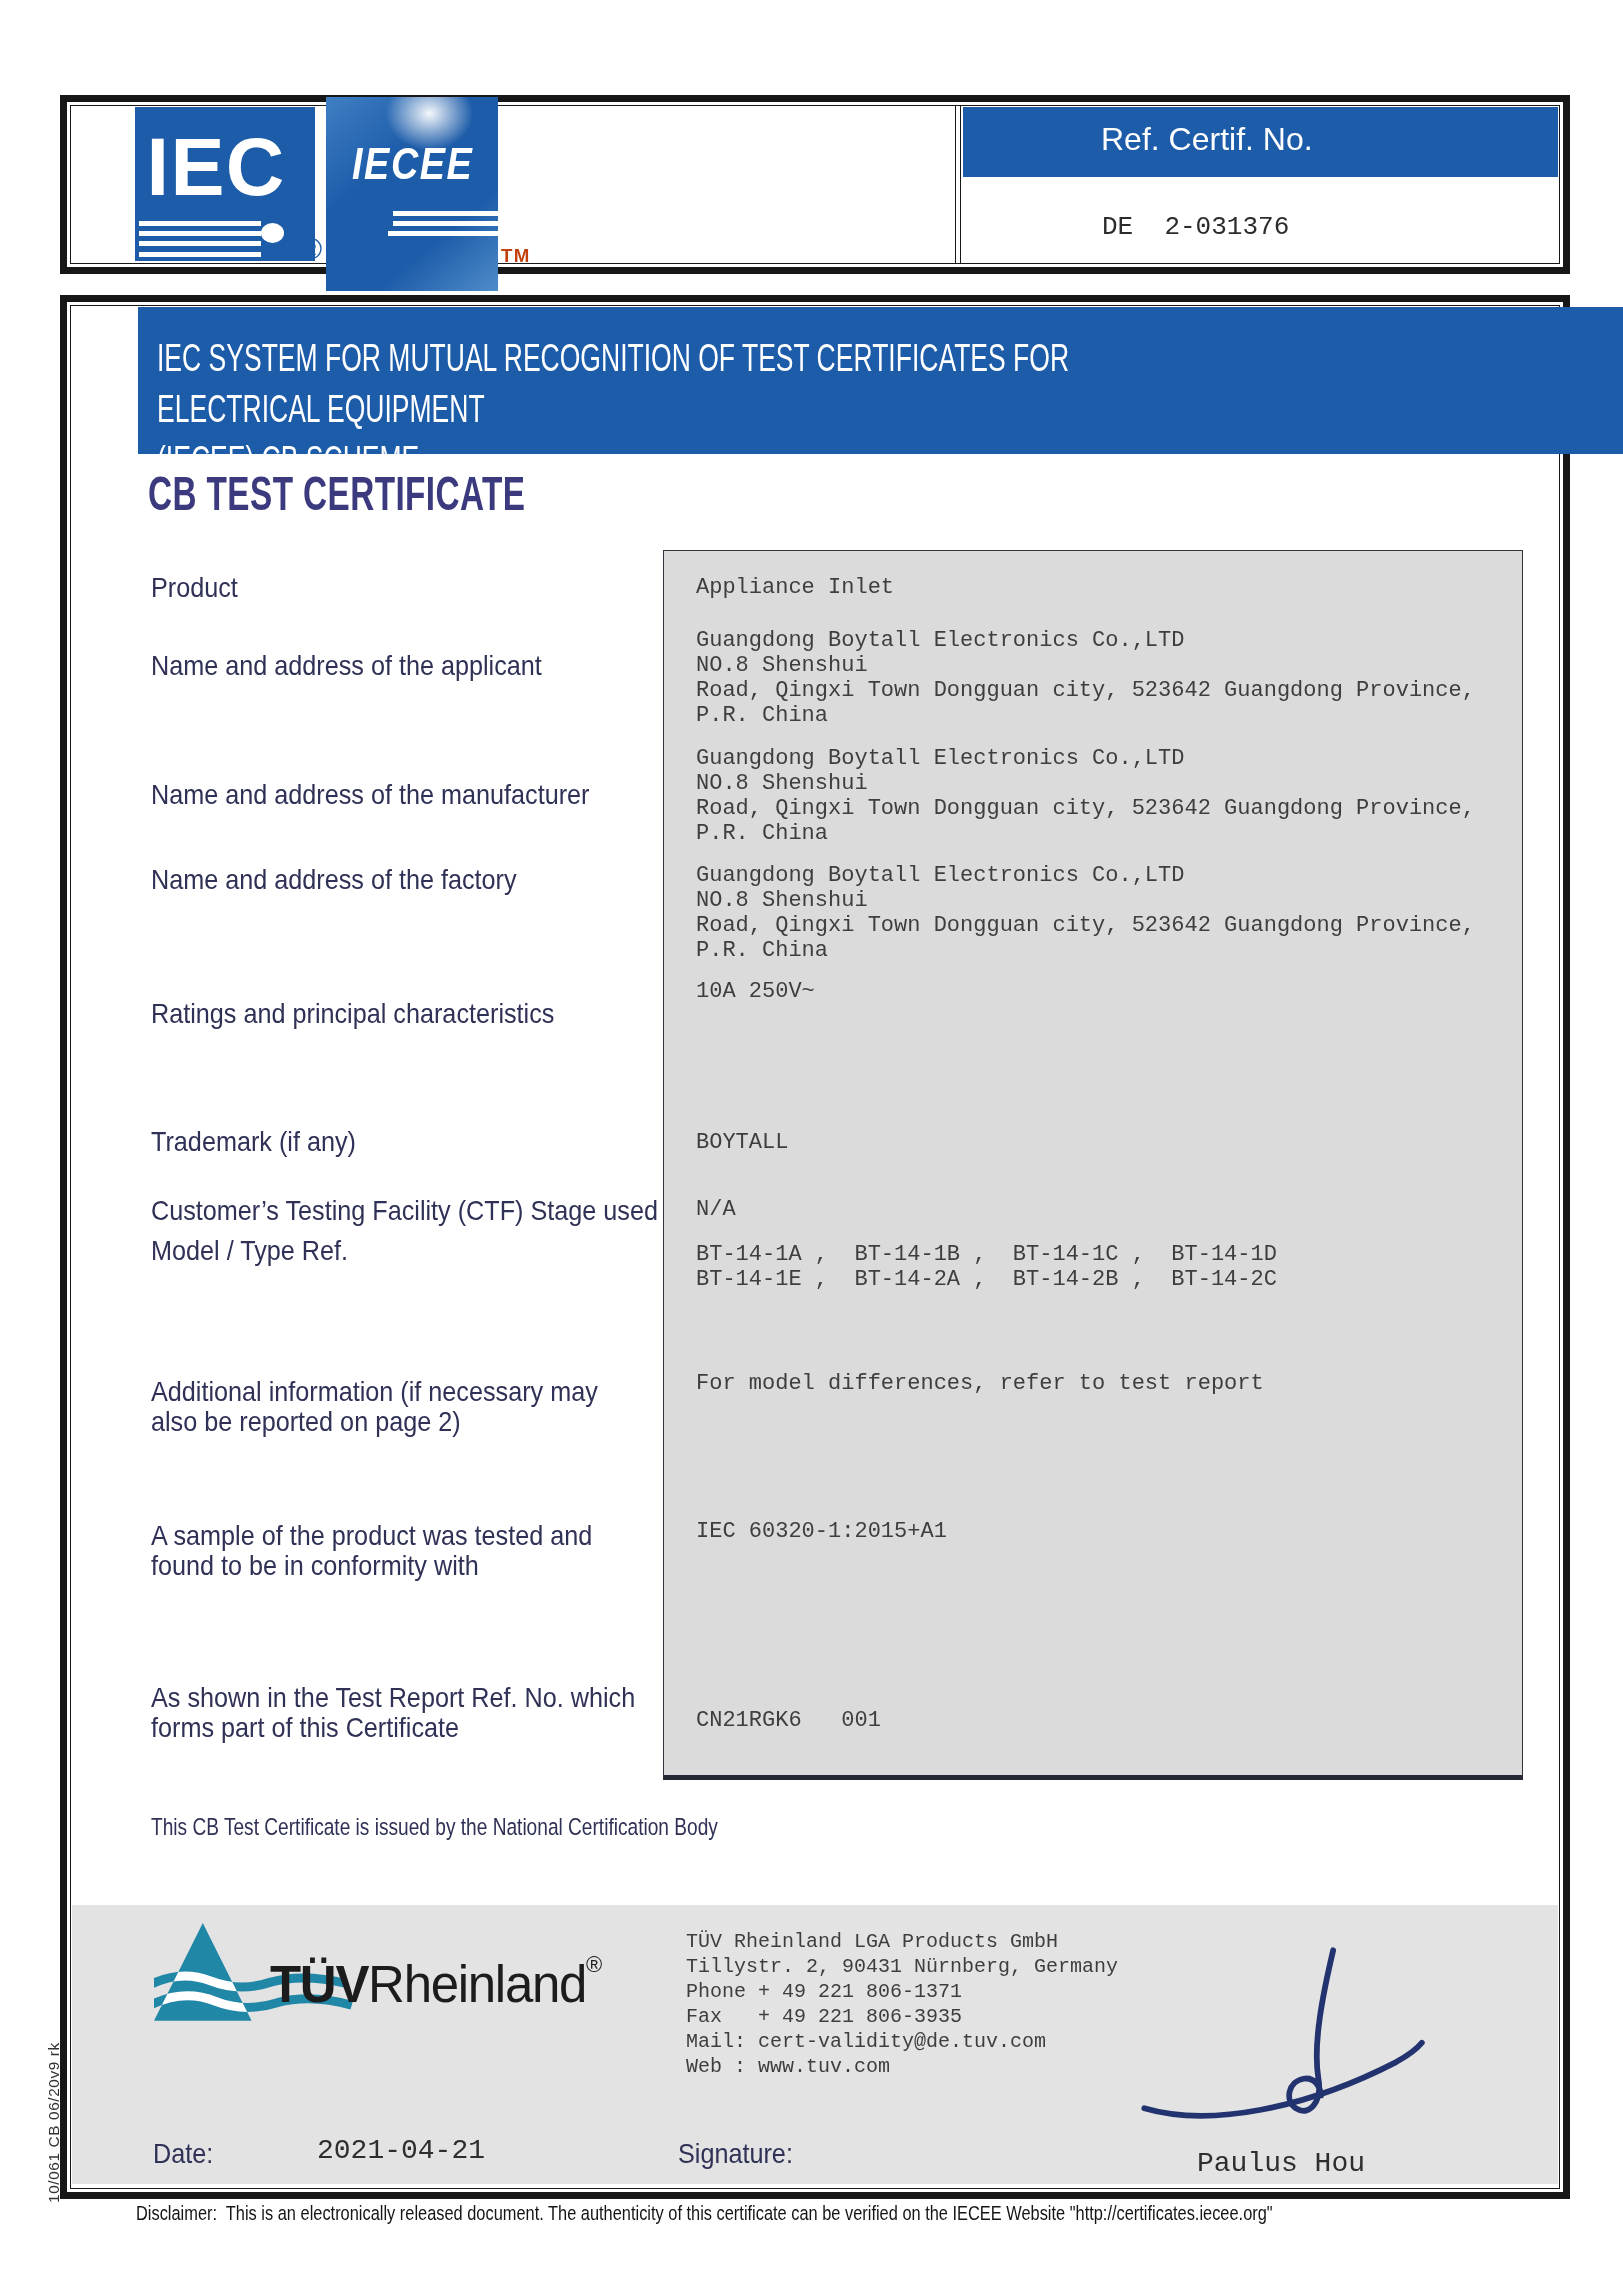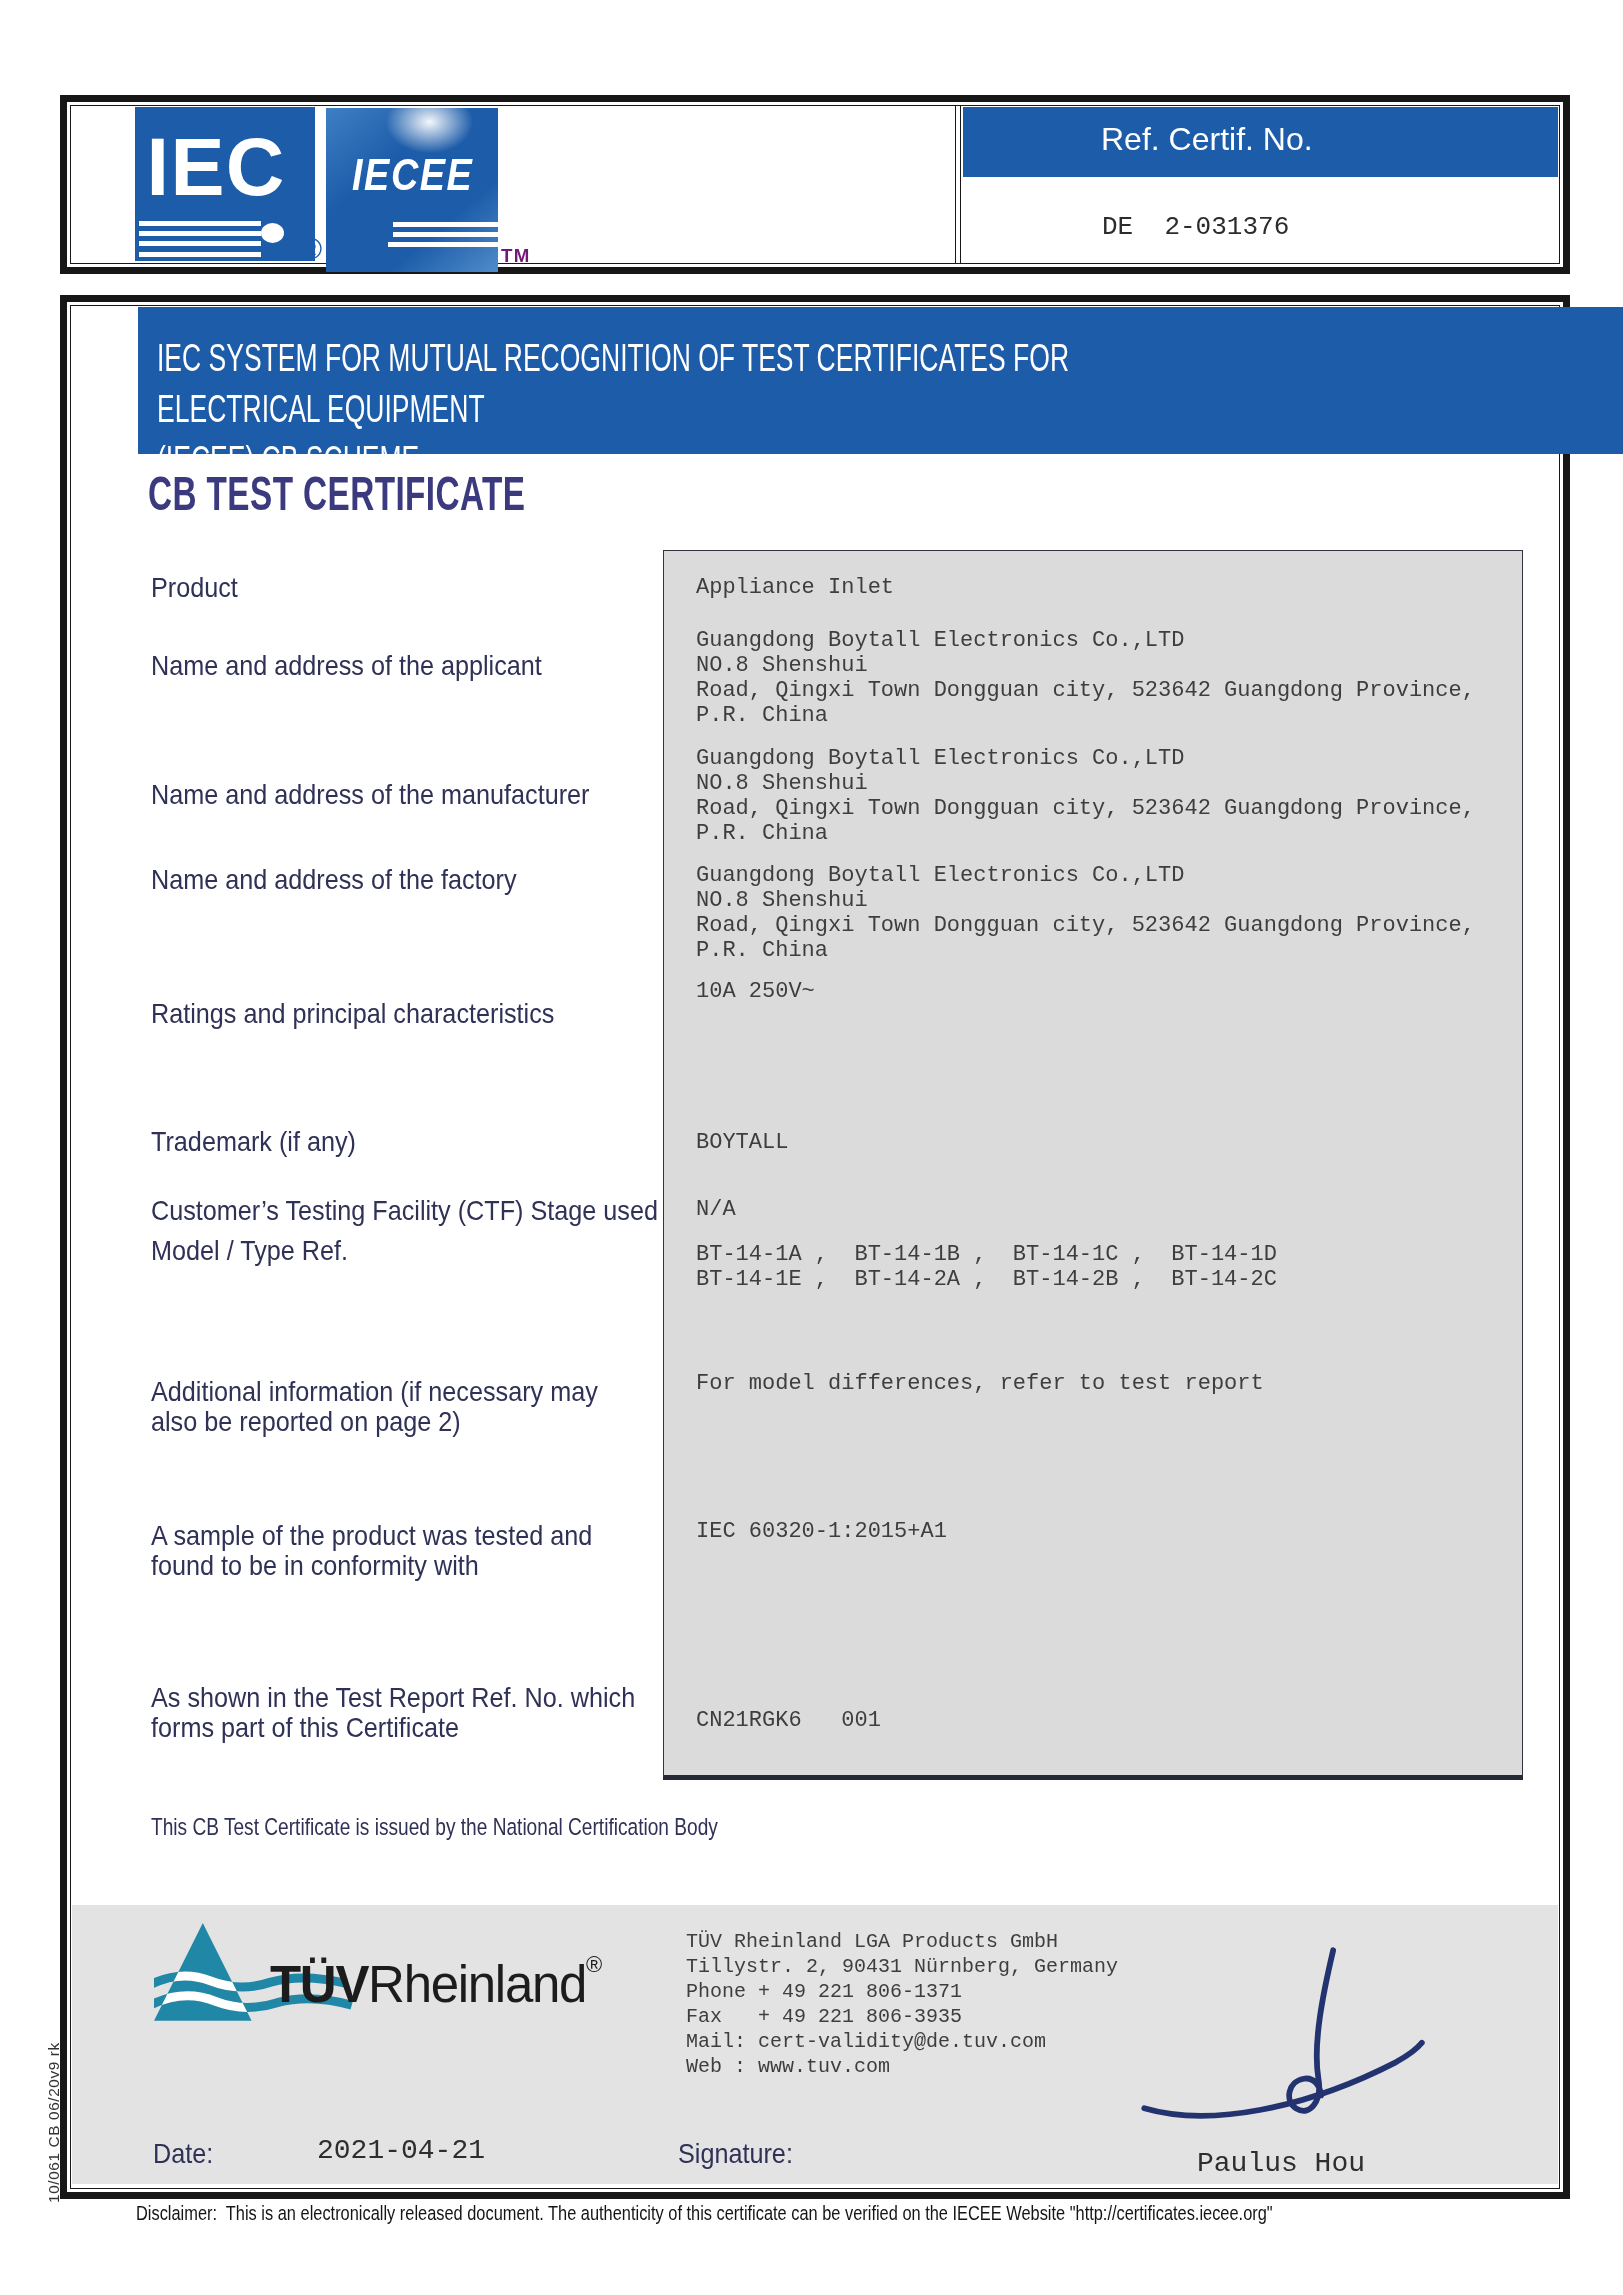--- a/index.html
+++ b/index.html
@@ -21,33 +21,33 @@
   
   .iec-logo { left:135px; top:107px; width:180px; height:154px; background:#1d5ca9; }
   .iec-text { position:absolute; left:11.6px; top:14px; font-size:81px; font-weight:700;
               letter-spacing:1.3px; color:#ffffff; }
   .iec-lines i { position:absolute; left:3.9px; height:4.5px; width:122px; background:#ffffff; display:block; }
   .iec-lines i:nth-child(1){ top:114px; } .iec-lines i:nth-child(2){ top:124px; }
   .iec-lines i:nth-child(3){ top:134px; } .iec-lines i:nth-child(4){ top:145px; }
   .iec-dot { position:absolute; left:126px; top:116px; width:23px; height:20px;
              background:#ffffff; border-radius:50%; }
 
-  .iecee-logo { left:326px; top:108px; width:172px; height:164px;
+  .iecee-logo { left:326px; top:97px; width:172px; height:194px;
     background:linear-gradient(140deg,#3f7fc4 0%, #1d5ca9 35%, #1d5ca9 70%, #4f8cca 100%); overflow:hidden; }
   .iecee-glow { position:absolute; left:30%; top:-14%; width:60%; height:45%;
     background:radial-gradient(ellipse at center, rgba(255,255,255,0.95), rgba(255,255,255,0) 60%); }
   .iecee-text { position:absolute; left:26px; top:41px; font-size:45px; font-weight:700;
     font-style:italic; color:#ffffff; letter-spacing:1.9px; transform:scaleX(0.84); transform-origin:0 0; }
   .iecee-lines i { position:absolute; height:5.1px; background:#ffffff; display:block; }
   .iecee-lines i:nth-child(1){ left:67px; top:114px; width:106px; }
   .iecee-lines i:nth-child(2){ left:67px; top:124px; width:106px; }
   .iecee-lines i:nth-child(3){ left:62px;  top:134px; width:111px; }
 
   .reg-mark { left:296px; top:232px; width:30px; text-align:center; font-size:30px; color:#1d5ca9; }
-  .tm-mark  { left:501px; top:245px; font-size:18.7px; color:#701a75; letter-spacing:1.3px; font-weight:600; }
+  .tm-mark  { left:501px; top:245px; font-size:18.7px; color:#c2410c; letter-spacing:1.3px; font-weight:600; }
 
   .ref-divider { left:955px; top:105px; width:5.8px; height:158px;
                  border-left:1.9px solid #171717; border-right:1.9px solid #171717; }
   .ref-bar { left:963px; top:107px; width:595px; height:70px; background:#1d5ca9; }
   .ref-label { position:absolute; left:138px; top:14px; font-size:32px; color:#ffffff; }
   .ref-no { left:1102px; top:212px; font-family:"Liberation Mono", monospace;
             font-size:26px; color:#2c2c2c; white-space:pre-wrap; }
 
   
   .banner { left:138px; top:307px; width:1550px; height:147px; background:#1d5ca9; }

